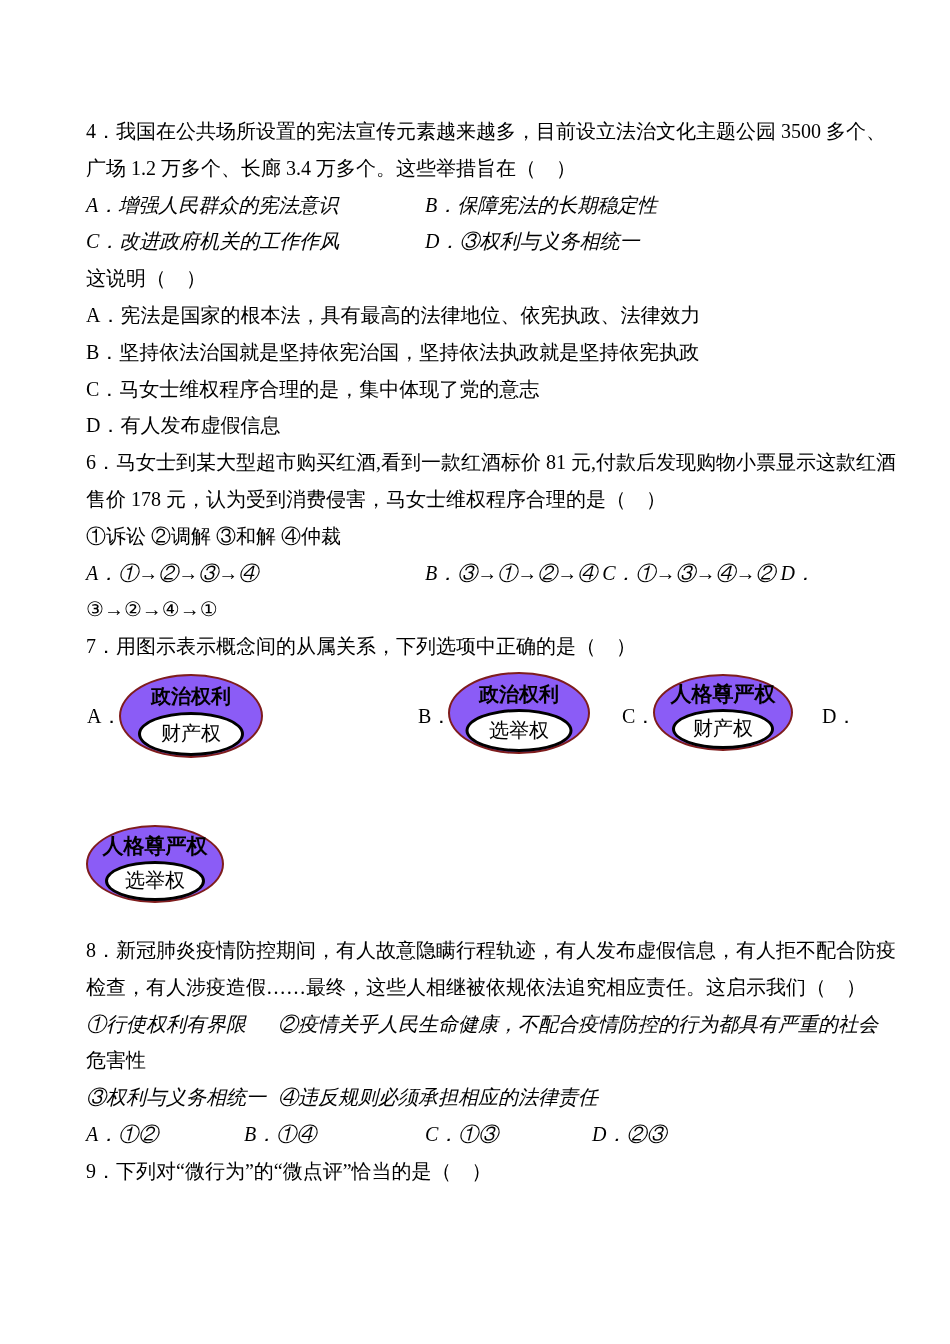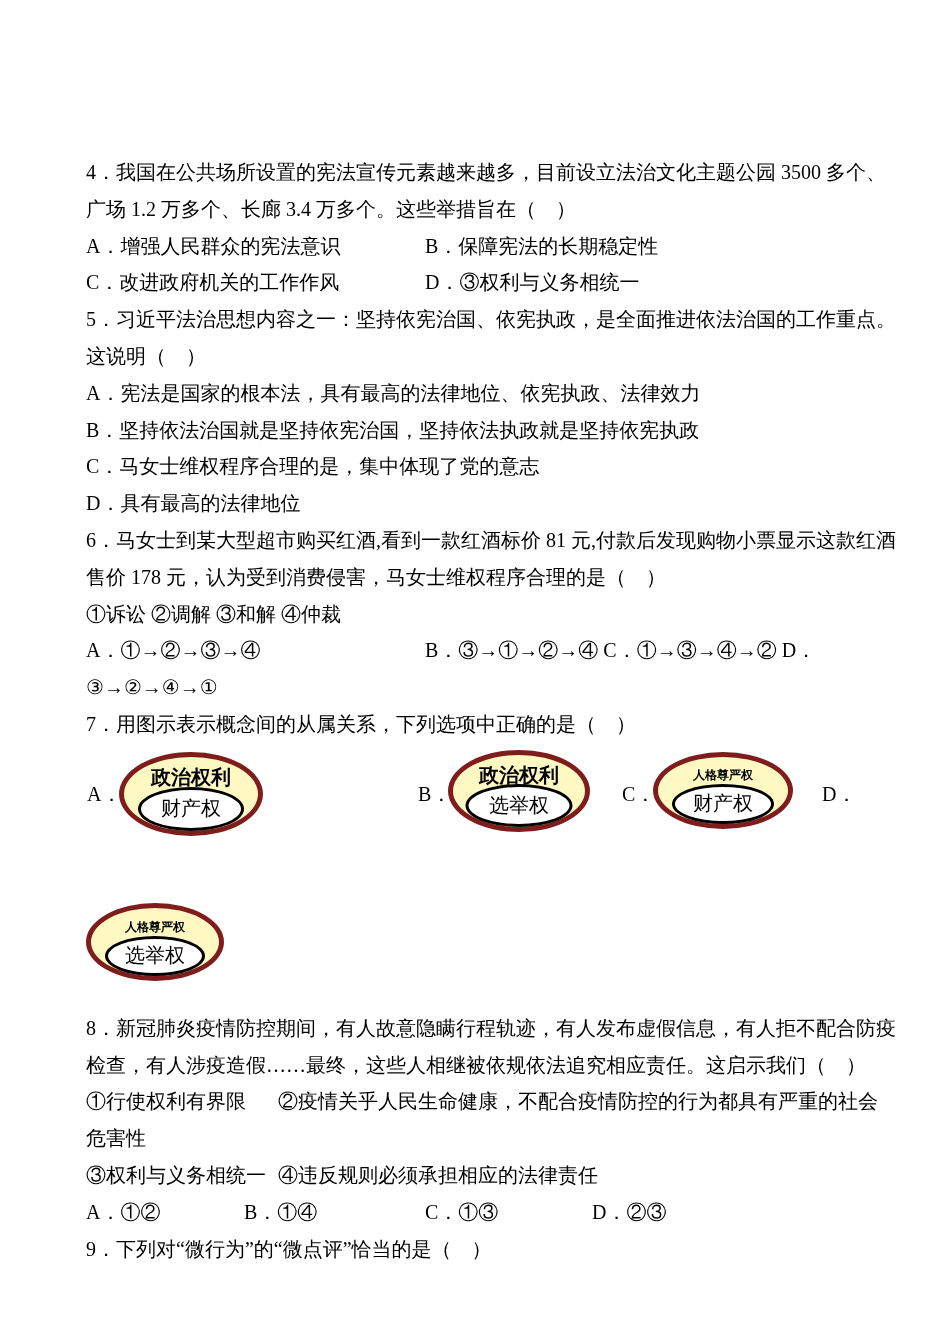--- a/index.html
+++ b/index.html
@@ -7,54 +7,54 @@
     width:950px;height:1344px;
     background:#ffffff;
     color:#000000;
     font-family:"Liberation Serif","DejaVu Serif",serif;
     overflow:hidden;
   }
   .page{
     position:relative;
     padding:113px 0 4px 86px;
     box-sizing:border-box;
-    width:950px;height:1124px;margin-top:41px;
+    width:950px;height:1124px;
   }
   .line{
     position:relative;
     height:36.8px;
     line-height:36.8px;
     font-size:20px;
     white-space:pre;
   }
-  .col{position:absolute;top:0;line-height:36.8px;white-space:pre;}
+  .col{position:absolute;top:0;line-height:36.8px;white-space:pre;font-style:italic;}
   .c0{left:0;}
   .c339{left:339px;}
   .c167{left:158px;}
   .c506{left:506px;text-align:right;}
   .c192{left:192px;}
 
   
   .venn-row{position:relative;height:92px;margin-top:5px;}
   .venn-row2{position:relative;height:80px;margin-top:63px;}
   .venn-label{position:absolute;top:33px;font-size:20px;line-height:26px;}
   .venn{
     position:absolute;
-    border:5px solid #7f1d1d;
+    border:2px solid #7f1d1d;
     border-radius:50%;
     box-sizing:border-box;
-    background:#fef9c3;
+    background:#8b5cf6;
   }
   .venn-outer-label{
     position:absolute;top:8px;left:0;width:100%;
     text-align:center;
     font-family:"Liberation Sans","DejaVu Sans",sans-serif;
     font-weight:700;font-size:20px;line-height:24px;
   }
-  .venn-outer-label.small{font-size:12px;}
+  .venn-outer-label.small{font-size:21px;}
   .venn-inner{
     position:absolute;left:50%;bottom:0;transform:translateX(-50%);
     border:3px solid #000;border-radius:50%;
     box-sizing:border-box;
     display:flex;align-items:center;justify-content:center;
     font-family:"Liberation Sans","DejaVu Sans",sans-serif;
     font-weight:400;font-size:20px;
     background:#fff;
   }
   .q8-block{margin-top:27px;}
@@ -68,26 +68,25 @@
   <div class="line">广场 1.2 万多个、长廊 3.4 万多个。这些举措旨在（　）</div>
   <div class="line">
     <span class="col c0">A．增强人民群众的宪法意识</span>
     <span class="col c339">B．保障宪法的长期稳定性</span>
   </div>
   <div class="line">
     <span class="col c0">C．改进政府机关的工作作风</span>
     <span class="col c339">D．③权利与义务相统一</span>
   </div>
 
-  <div class="line">5．习近平法治思想内容之一：坚持依宪治国、依宪执政，是全面推进依法治国的工作重点。</div>
   <div class="line">这说明（　）</div>
   <div class="line">A．宪法是国家的根本法，具有最高的法律地位、依宪执政、法律效力</div>
   <div class="line">B．坚持依法治国就是坚持依宪治国，坚持依法执政就是坚持依宪执政</div>
   <div class="line">C．马女士维权程序合理的是，集中体现了党的意志</div>
-  <div class="line">D．具有最高的法律地位</div>
+  <div class="line">D．有人发布虚假信息</div>
 
   <div class="line">6．马女士到某大型超市购买红酒,看到一款红酒标价 81 元,付款后发现购物小票显示这款红酒</div>
   <div class="line">售价 178 元，认为受到消费侵害，马女士维权程序合理的是（　）</div>
   <div class="line">①诉讼 ②调解 ③和解 ④仲裁</div>
   <div class="line">
     <span class="col c0">A．①→②→③→④</span>
     <span class="col c339">B．③→①→②→④ C．①→③→④→② D．</span>
   </div>
   <div class="line">③→②→④→①</div>
 

